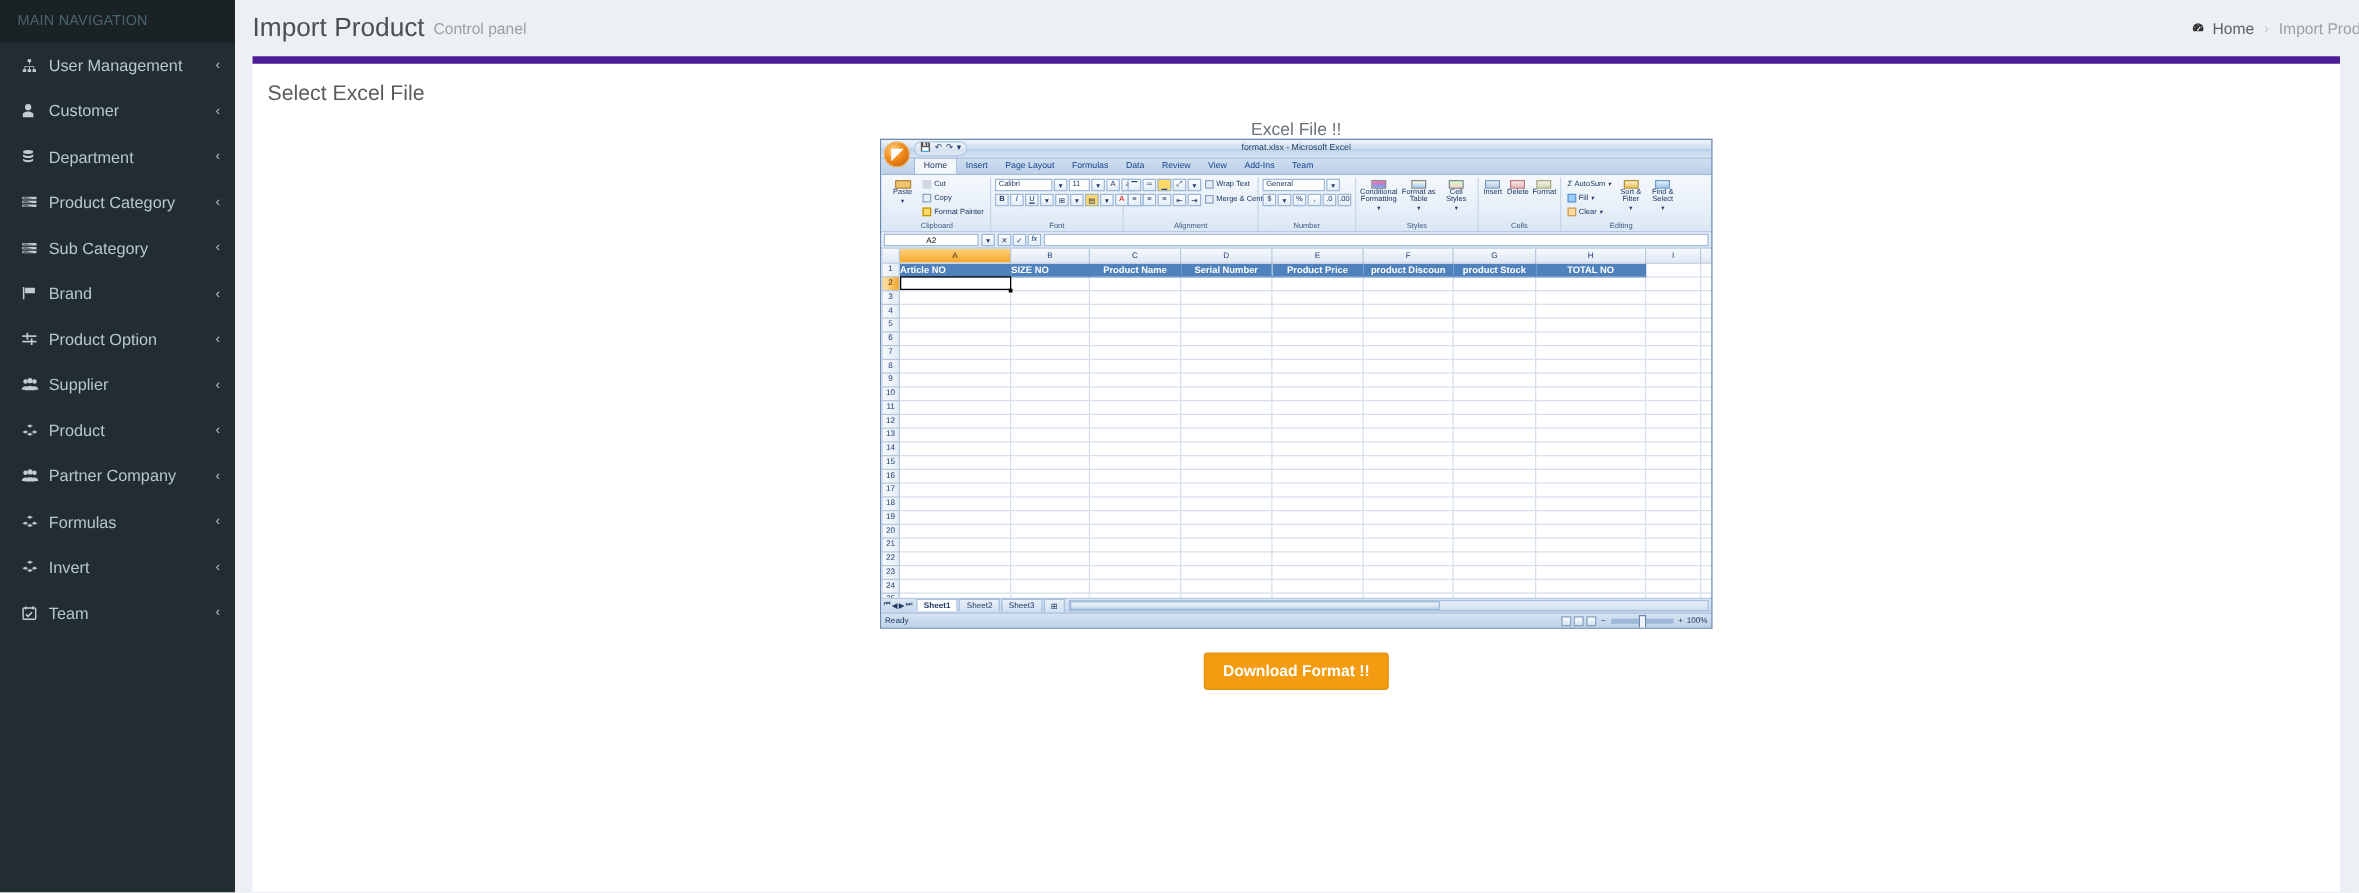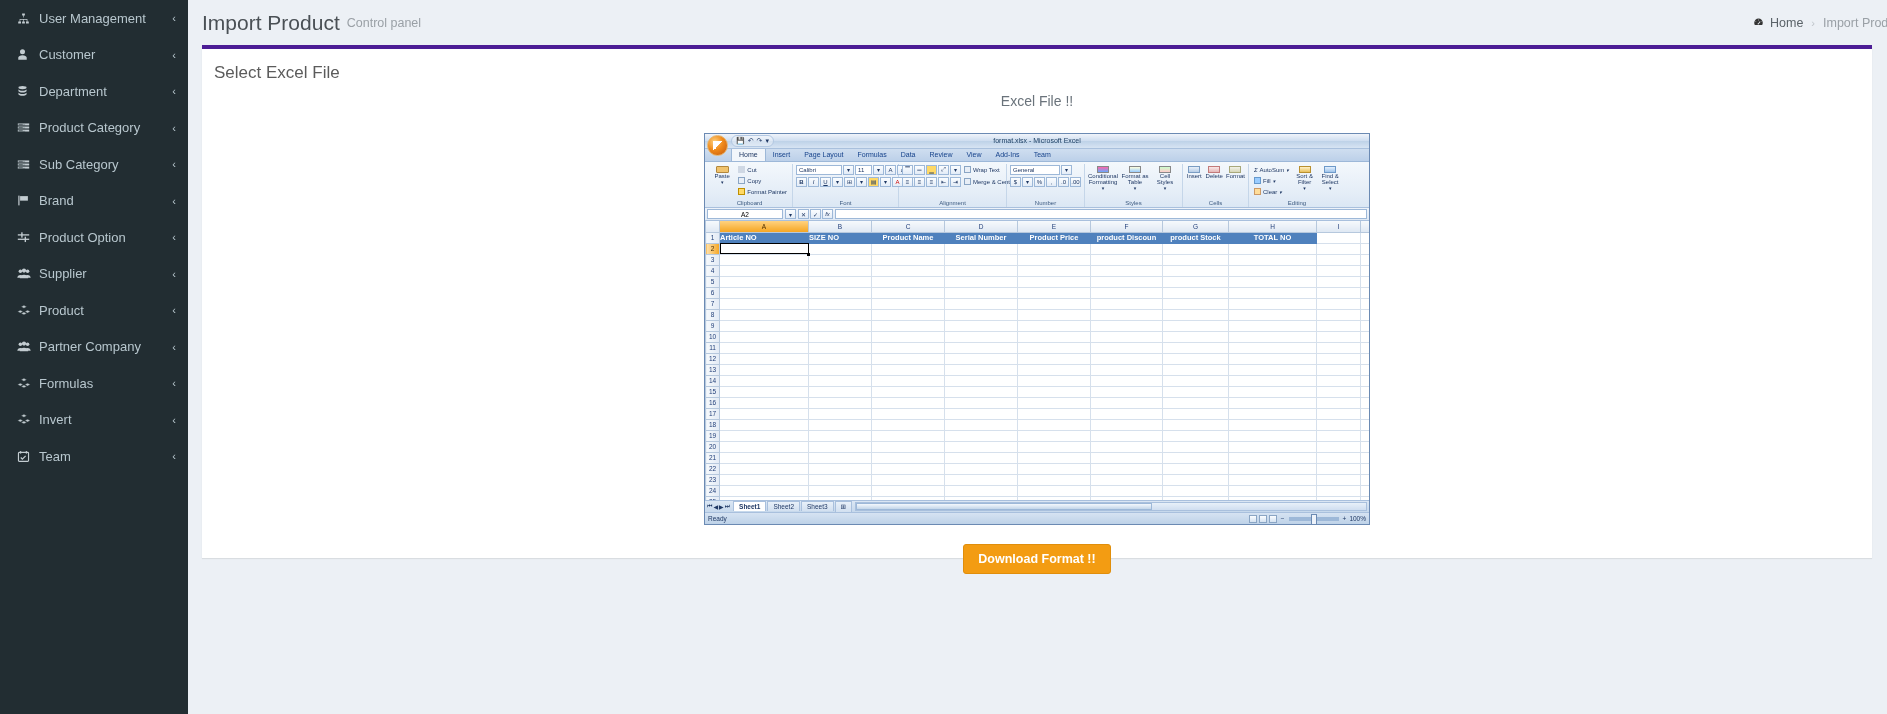--- a/index.html
+++ b/index.html
@@ -97,40 +97,39 @@
     white-space: nowrap;
   }
   .breadcrumb a { color: #5a6268; text-decoration: none; }
   .bc-ico { margin-right: 6px; color:#333; display:inline-flex; }
   .bc-sep { margin: 0 8px; color: #bfc5ca; font-size: 11px; }
   .bc-active { color: #9aa0a6; }
 
   .box {
     margin: 0 15px 0 14px;
     background: #fff;
-    border-top: 4px solid #4c1d95;
+    border-top: 6px solid #4c1d95;
     box-shadow: 0 1px 1px rgba(0,0,0,.08);
-    height: 513px;
+    height: 669px;
     position: relative;
   }
   .box-header {
     padding: 14px 12px 10px 12px;
   }
   .box-title {
     font-size: 17px; color: #5b5b5b; font-weight: normal;
   }
   .box-body { padding: 0 12px; }
   .excel-caption {
     text-align: center;
     font-size: 14px; color: #6a737b;
     margin-top: 0;
   }
   .excel-wrap {
     display: flex; justify-content: center;
-    margin-top: 24px;
   }
   .dl-wrap { display: flex; justify-content: center; margin-top: 19px; }
   .btn-download {
     background: #f39c12; border: 1px solid #e08e0b;
     color: #fff; font-size: 12.5px; font-weight: bold;
     padding: 7px 14px; border-radius: 3px;
     cursor: pointer; font-family: "Liberation Sans", sans-serif;
   }
 
   
@@ -327,20 +326,21 @@
     display:inline-block; width:8px; height:8px;
     background: linear-gradient(#fbfdff,#d4e2f1); border:1px solid #8aa5c4;
   }
 </style>
 </head>
 <body>
 
 <aside id="sidebar">
 
 
+  <div class="nav-header">MAIN NAVIGATION</div>
 
   <ul class="nav-list">
 
 
     <li class="nav-item">
       <span class="nav-ico">
         <svg width="13" height="13" viewBox="0 0 16 16">
             <path fill="#c3ccd1" d="M6.3 1.8h3.4v2.6H6.3zM1.5 11.6h3.4v2.6H1.5zm4.8 0h3.4v2.6H6.3zm4.8 0h3.4v2.6h-3.4zM7.6 4.4h.8v2.4h-.8zM3.2 8.6h9.6v.8H3.2zm0 0h.8v3h-.8zm8.8 0h.8v3H12zm-4.4 0h.8v3h-.8z"></path>
           </svg>
       </span>

